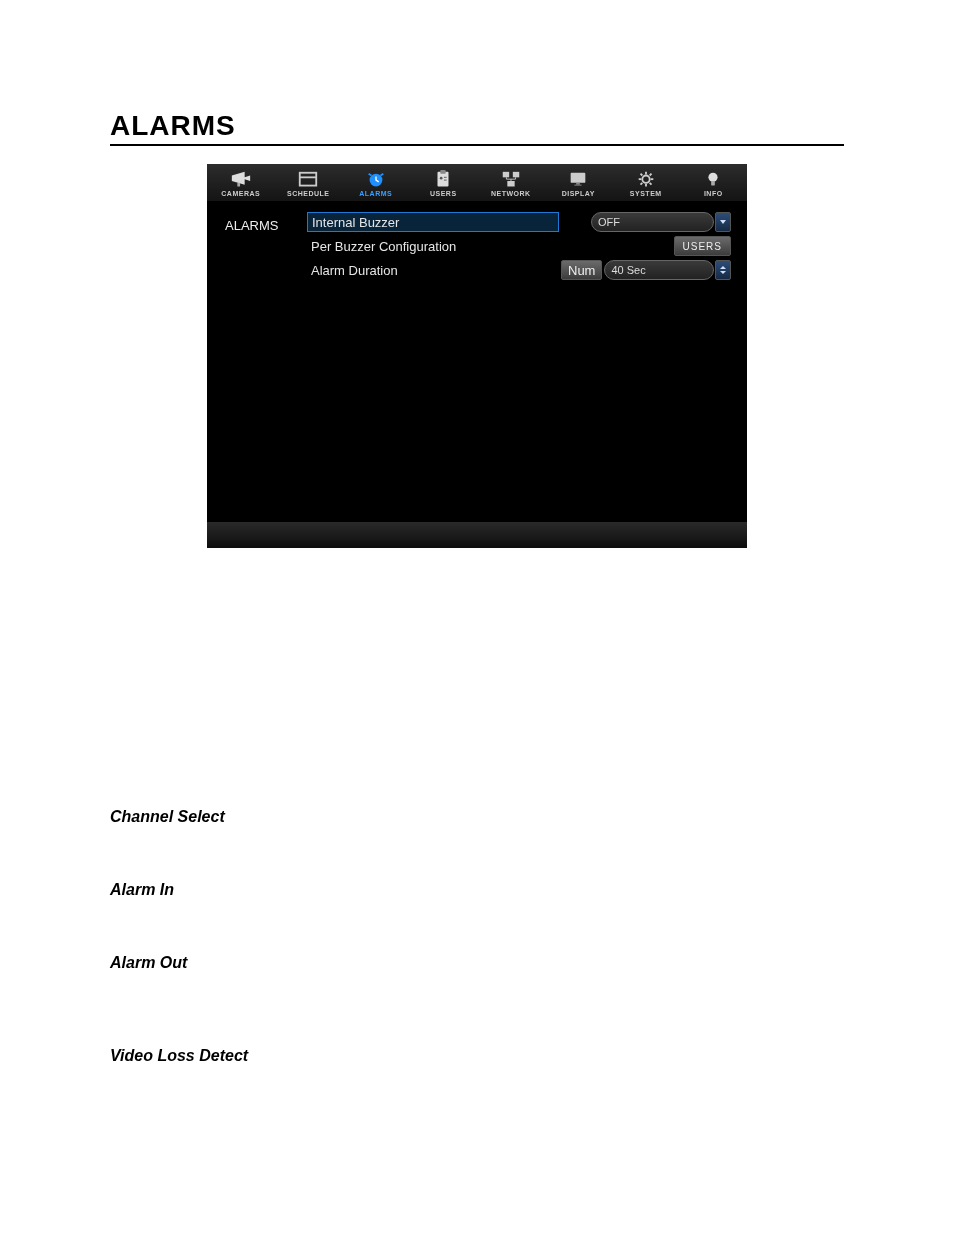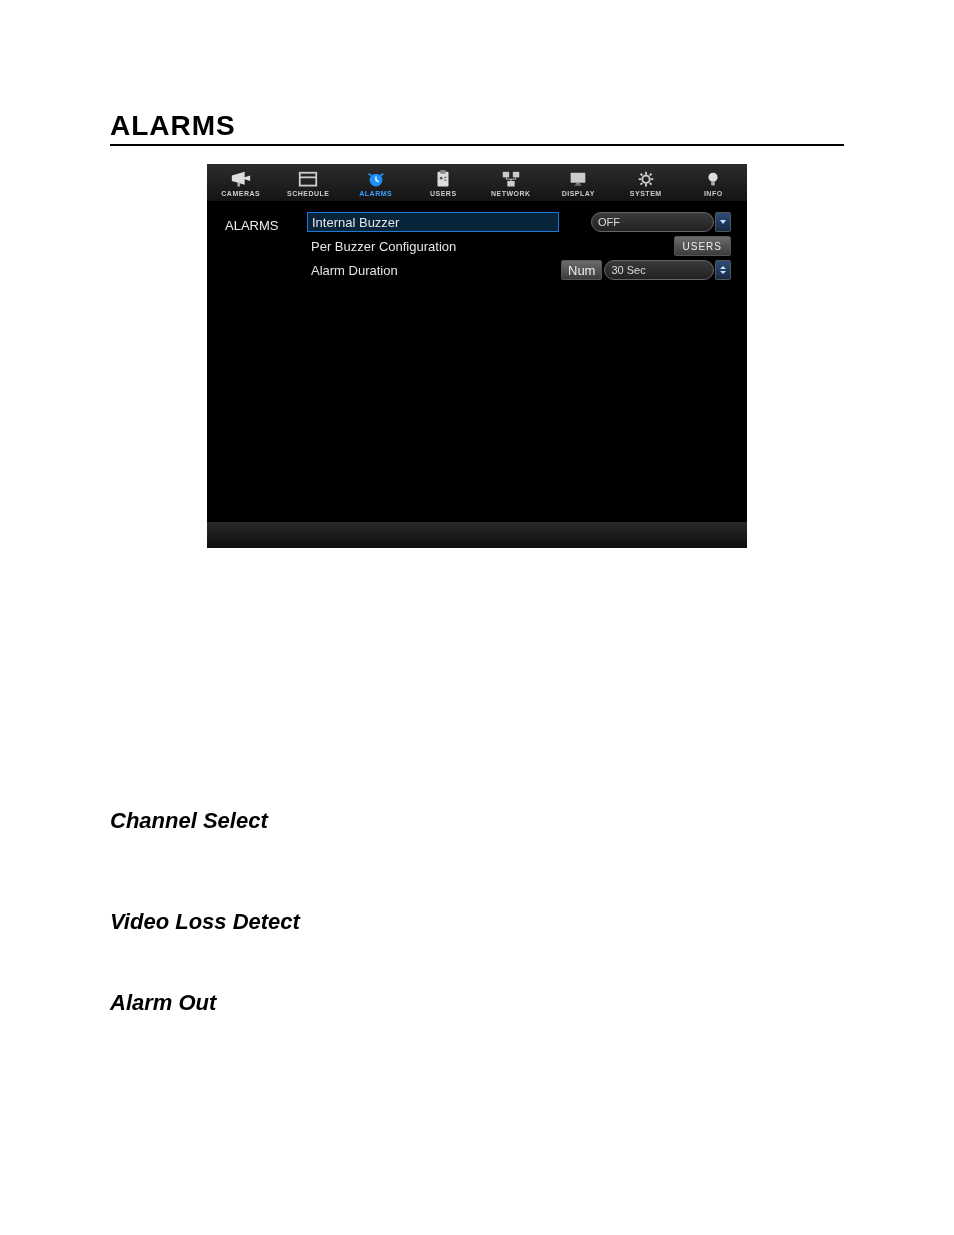--- a/index.html
+++ b/index.html
@@ -146,21 +146,21 @@
     background: linear-gradient(#2a2a2a,#0d0d0d);
   }
 
   
   svg { display: block; }
 
   
   .section-heading {
     font-style: italic;
     font-weight: 900;
-    font-size: 22px;
+    font-size: 16px;
     margin-top: 40px;
   }
   .spaced { margin-top: 260px; }
 </style>
 </head>
 <body>
 
 <div class="page">
 
   <div class="title-bar">
@@ -288,34 +288,35 @@
           <div class="label">Per Buzzer Configuration</div>
           <div class="ctrl" style="justify-content:flex-end;">
             <div class="enter-btn">USERS</div>
           </div>
         </div>
 
         <div class="row">
           <div class="label">Alarm Duration</div>
           <div class="ctrl" style="width:170px;">
             <div class="num-tag">Num</div>
-            <div class="field-box">30 Sec</div>
+            <div class="field-box">40 Sec</div>
             <div class="field-btn" style="flex-direction:column;">
               <svg width="6" height="4" viewBox="0 0 6 4">
                   <path fill="#cfe0ff" d="M3 0l3 3H0z"></path>
                 </svg>
               <svg width="6" height="4" viewBox="0 0 6 4">
                   <path fill="#cfe0ff" d="M0 1h6L3 4z"></path>
                 </svg>
             </div>
           </div>
         </div>
       </div>
     </div>
 
     <div class="footer-strip"></div>
   </div>
 
   <div class="section-heading spaced">Channel Select</div>
+  <div class="section-heading" style="margin-top:55px;">Alarm In</div>
+  <div class="section-heading" style="margin-top:55px;">Alarm Out</div>
   <div class="section-heading" style="margin-top:75px;">Video Loss Detect</div>
-  <div class="section-heading" style="margin-top:55px;">Alarm Out</div>
 
 </div>
 
 </body></html>

